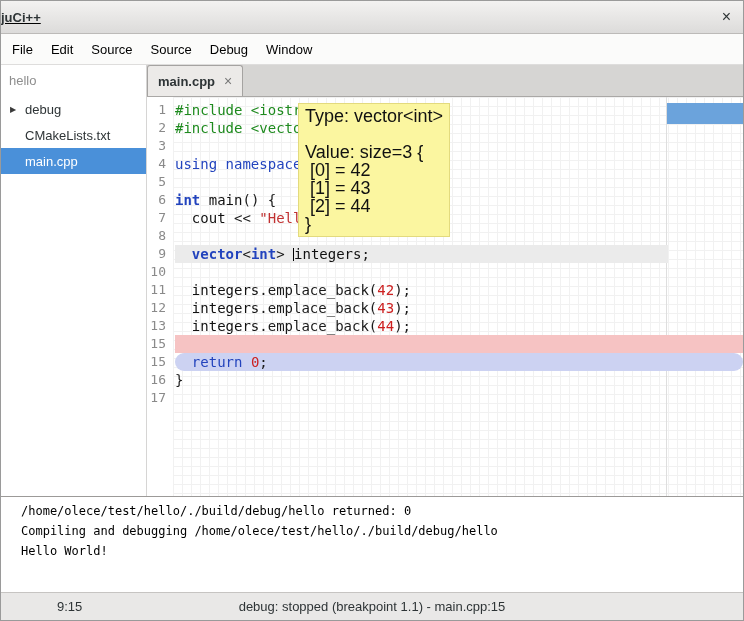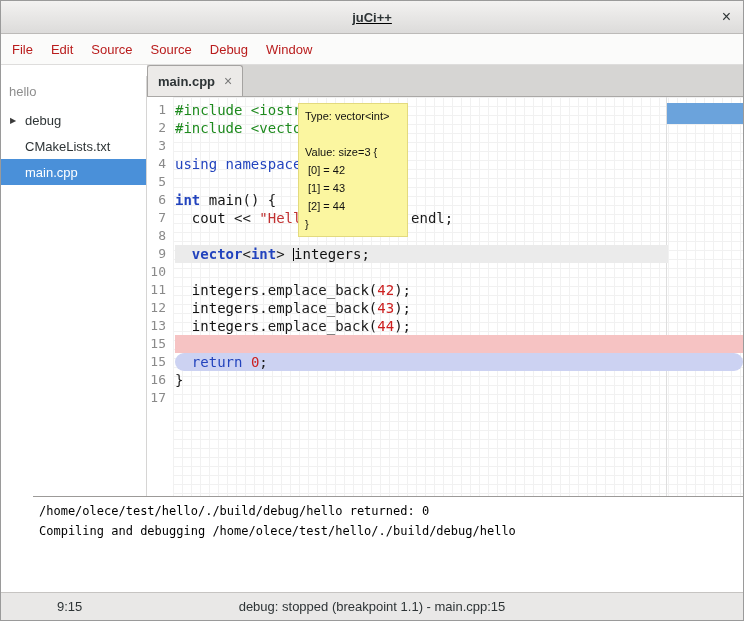--- a/index.html
+++ b/index.html
@@ -4,29 +4,29 @@
 <style>
   :root{
     --accent:#4a90d9; --tooltip-bg:#fbf6a0; --hl-current:#ebebeb;
     --hl-break:#f6c3c3; --hl-debug:#ccd2f2; --kw:#2243bd; --pp:#1e8a1e;
     --str:#c03030; --num:#cc2020; --overview:#6ba3dc;
   }
   *{box-sizing:border-box;margin:0;padding:0;}
   body{font-family:"Liberation Sans",sans-serif;background:#555;}
   .window{width:744px;height:621px;border:1px solid #9a9a9a;display:flex;flex-direction:column;background:#fff;overflow:hidden;}
   
-  .titlebar{height:33px;flex:0 0 33px;background:linear-gradient(#f3f2f1,#dcdbda);border-bottom:1px solid #bcbab8;position:relative;display:flex;align-items:center;justify-content:center;text-decoration:underline;}
+  .titlebar{height:33px;flex:0 0 33px;background:linear-gradient(#f3f2f1,#dcdbda);border-bottom:1px solid #bcbab8;position:relative;display:flex;align-items:center;justify-content:flex-start;text-decoration:underline;}
   .titlebar .title{font-weight:bold;font-size:13px;color:#2e3436;}
   .titlebar .close{position:absolute;right:12px;top:7px;font-size:16px;color:#2e3436;cursor:pointer;line-height:18px;}
   
   .menubar{height:31px;flex:0 0 31px;background:#fbfbfa;border-bottom:1px solid #dedddc;display:flex;align-items:center;padding-left:2px;}
-  .menu-item{font-size:13px;color:#b91c1c;padding:6px 9px;cursor:default;}
+  .menu-item{font-size:13px;color:#000000;padding:6px 9px;cursor:default;}
   
   .bodyrow{flex:1 1 auto;display:flex;min-height:0;}
-  .sidebar{width:146px;flex:0 0 146px;background:#fff;border-right:1px solid #d6d5d4;font-size:13px;color:#2e3436;margin-top:11px;}
+  .sidebar{width:146px;flex:0 0 146px;background:#fff;border-right:1px solid #d6d5d4;font-size:13px;color:#2e3436;}
   .project-label{color:#8e8e8e;padding:8px 10px 8px 8px;}
   .tree-item{height:26px;display:flex;align-items:center;padding-left:24px;position:relative;cursor:default;}
   .tree-item .expander{position:absolute;left:9px;font-size:8px;color:#3a3a3a;}
   .tree-item.selected{background:var(--accent);color:#fff;}
   .main{flex:1 1 auto;display:flex;flex-direction:column;min-width:0;}
   
   .tabbar{height:32px;flex:0 0 32px;background:#d6d5d3;border-bottom:1px solid #aaa8a6;display:flex;align-items:flex-end;}
   .tab{height:31px;background:#eceae8;border:1px solid #a5a3a1;border-bottom:none;border-radius:3px 3px 0 0;display:flex;align-items:center;padding:0 10px;gap:9px;}
   .tab-label{font-weight:bold;font-size:13px;color:#2e3436;}
   .tab-close{color:#777;font-size:14px;cursor:pointer;}
@@ -39,25 +39,25 @@
     background-size:9px 9px;}
   .code::after{content:'';position:absolute;left:493px;top:0;bottom:0;width:1px;background:#dedede;z-index:0;}
   .line{height:18px;white-space:pre;position:relative;z-index:1;}
   .line.hl-current{background:linear-gradient(to right,var(--hl-current) 493px,transparent 493px);}
   .line.hl-break{background:var(--hl-break);}
   .line.hl-debug{background:var(--hl-debug);border-radius:9px;}
   .pp{color:var(--pp);} .kw{color:var(--kw);} .typ{color:var(--kw);font-weight:bold;}
   .var{font-weight:normal;color:#111;} .str{color:var(--str);} .num{color:var(--num);} .txt{color:#1a1a1a;}
   .cur{display:inline-block;width:1px;height:13px;background:#000;vertical-align:-2px;}
   
-  .dbg-tooltip{position:absolute;left:151px;top:6px;z-index:5;background:var(--tooltip-bg);border:1px solid #e3da7e;padding:3px 6px;font-size:11px;line-height:18px;color:#111;width:max-content;min-width:110px;}
+  .dbg-tooltip{position:absolute;left:151px;top:6px;z-index:5;background:var(--tooltip-bg);border:1px solid #e3da7e;padding:3px 6px;font-size:18px;line-height:18px;color:#111;width:max-content;min-width:110px;}
   .dbg-tooltip div{height:18px;white-space:pre;}
   .overview-thumb{position:absolute;right:0;top:6px;width:76px;height:21px;background:var(--overview);z-index:4;}
   
-  .terminal{height:96px;flex:0 0 96px;background:#fff;border-top:1px solid #9c9a98;padding:4px 6px;font-family:"DejaVu Sans Mono",monospace;font-size:12px;line-height:20px;color:#000;overflow:hidden;margin-left:32px;}
+  .terminal{height:96px;flex:0 0 96px;background:#fff;border-top:1px solid #9c9a98;padding:4px 20px;font-family:"DejaVu Sans Mono",monospace;font-size:12px;line-height:20px;color:#000;overflow:hidden;}
   
   .statusbar{height:28px;flex:0 0 28px;background:#e9e8e7;border-top:1px solid #c6c4c2;position:relative;display:flex;align-items:center;justify-content:center;font-size:13px;color:#2e3436;}
   .statusbar .time{position:absolute;left:8px;margin-left:48px;}
 </style>
 </head>
 <body>
 
 <div class="window">
 
   <div class="titlebar">
@@ -151,20 +151,21 @@
           </div>
         <div class="overview-thumb"></div>
       </div>
 
     </div>
   </div>
 
   <div class="terminal" id="terminal">
       <div>/home/olece/test/hello/./build/debug/hello returned: 0</div>
       <div>Compiling and debugging /home/olece/test/hello/./build/debug/hello</div>
+      <div>Hello World!</div>
     </div>
 
   <div class="statusbar">
     <span class="time">9:15</span>
     <span>debug: stopped (breakpoint 1.1) - main.cpp:15</span>
   </div>
 
 </div>
 
 </body></html>

